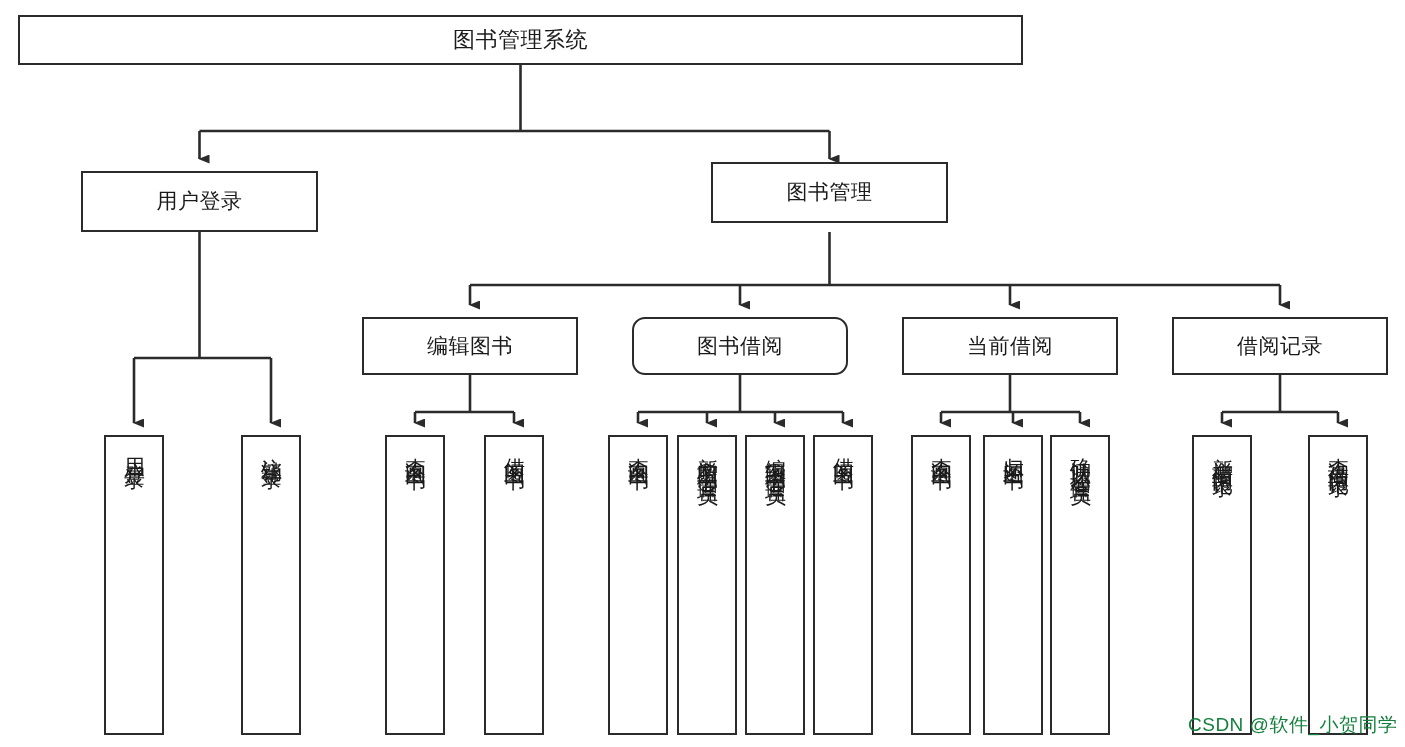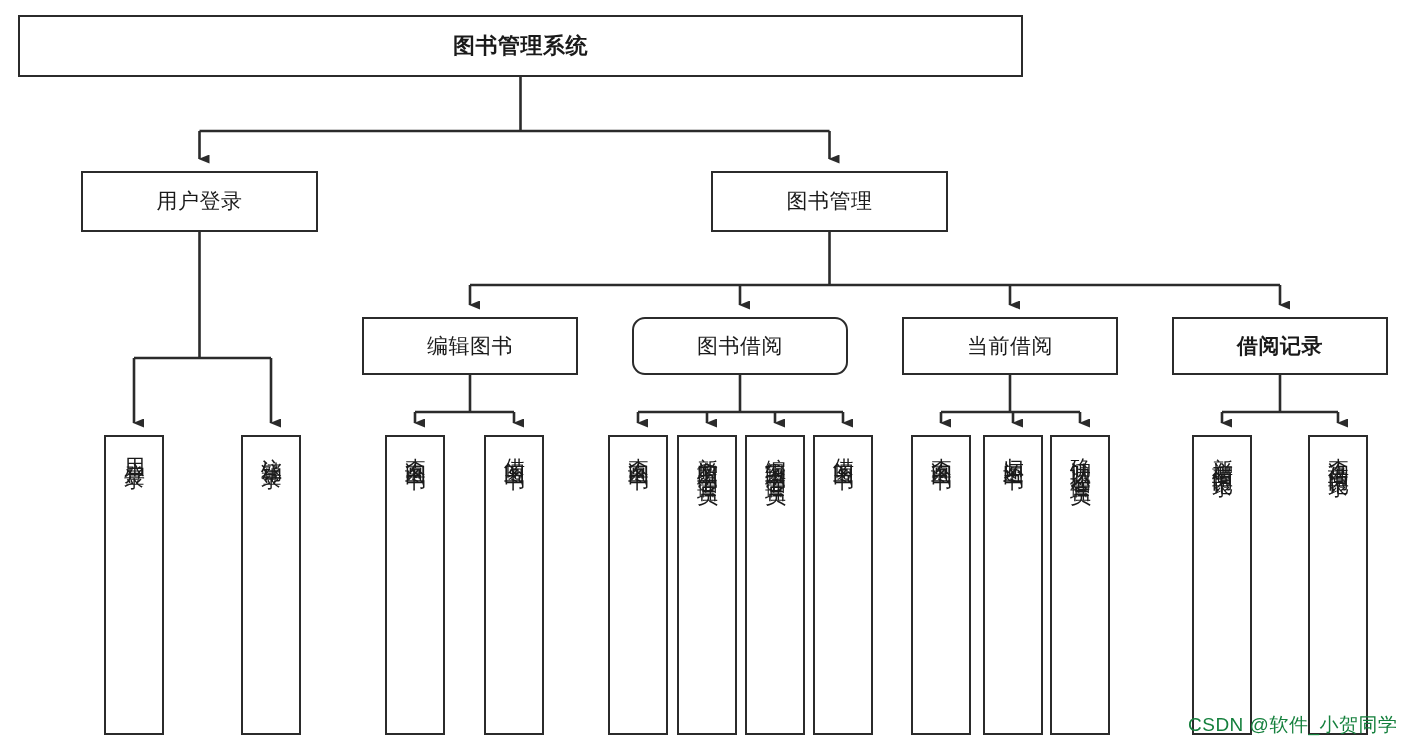--- a/index.html
+++ b/index.html
@@ -94,39 +94,39 @@
         <path d="M 1013 412 L 1013 423" marker-end="url(#arrowhead)"></path>
         <path d="M 1080 412 L 1080 423" marker-end="url(#arrowhead)"></path>
         <path d="M 1280 375 L 1280 412"></path>
         <path d="M 1222 412 L 1338 412"></path>
         <path d="M 1222 412 L 1222 423" marker-end="url(#arrowhead)"></path>
         <path d="M 1338 412 L 1338 423" marker-end="url(#arrowhead)"></path>
       </g>
   </svg>
 
   <div id="node-layer">
-      <div class="node horizontal root" style="left: 18px; top: 15px; width: 1005px; height: 62px; font-weight: bold;">
+      <div class="node horizontal root" style="left: 18px; top: 15px; width: 1005px; height: 50px;">
         <span class="lbl">图书管理系统</span>
       </div>
       <div class="node horizontal" style="left: 81px; top: 171px; width: 237px; height: 61px;">
         <span class="lbl">用户登录</span>
       </div>
-      <div class="node horizontal" style="left: 711px; top: 171px; width: 237px; height: 61px;">
+      <div class="node horizontal" style="left: 711px; top: 162px; width: 237px; height: 61px;">
         <span class="lbl">图书管理</span>
       </div>
       <div class="node horizontal" style="left: 362px; top: 317px; width: 216px; height: 58px;">
         <span class="lbl">编辑图书</span>
       </div>
       <div class="node horizontal" style="left: 632px; top: 317px; width: 216px; height: 58px; border-radius: 13px;">
         <span class="lbl">图书借阅</span>
       </div>
       <div class="node horizontal" style="left: 902px; top: 317px; width: 216px; height: 58px;">
         <span class="lbl">当前借阅</span>
       </div>
-      <div class="node horizontal" style="left: 1172px; top: 317px; width: 216px; height: 58px; font-weight: bold;">
+      <div class="node horizontal" style="left: 1172px; top: 317px; width: 216px; height: 58px;">
         <span class="lbl">借阅记录</span>
       </div>
       <div class="node vertical" style="left: 104px; top: 435px; width: 60px; height: 300px;">
         <span class="lbl">用户登录</span>
       </div>
       <div class="node vertical" style="left: 241px; top: 435px; width: 60px; height: 300px;">
         <span class="lbl">注销登录</span>
       </div>
       <div class="node vertical" style="left: 385px; top: 435px; width: 60px; height: 300px;">
         <span class="lbl">查询图书</span>

